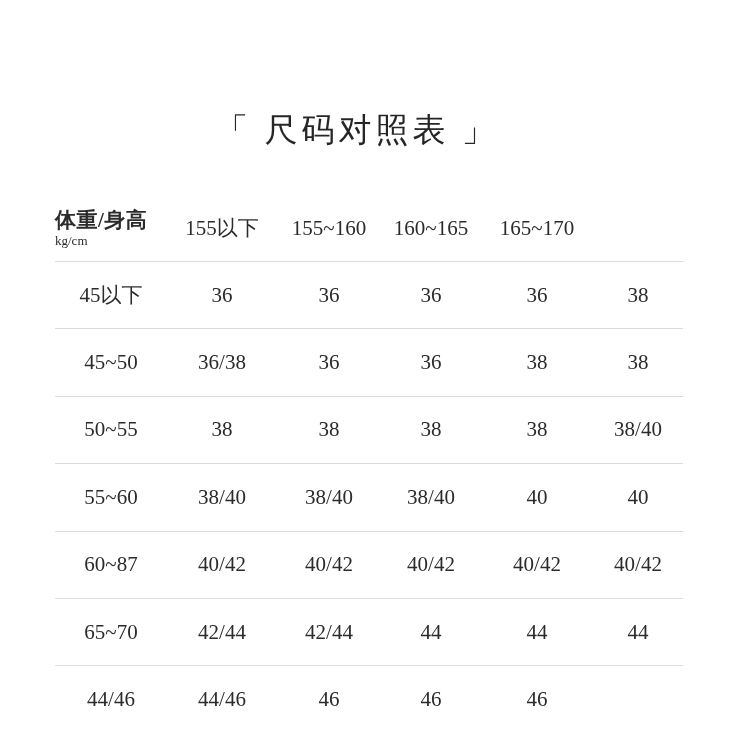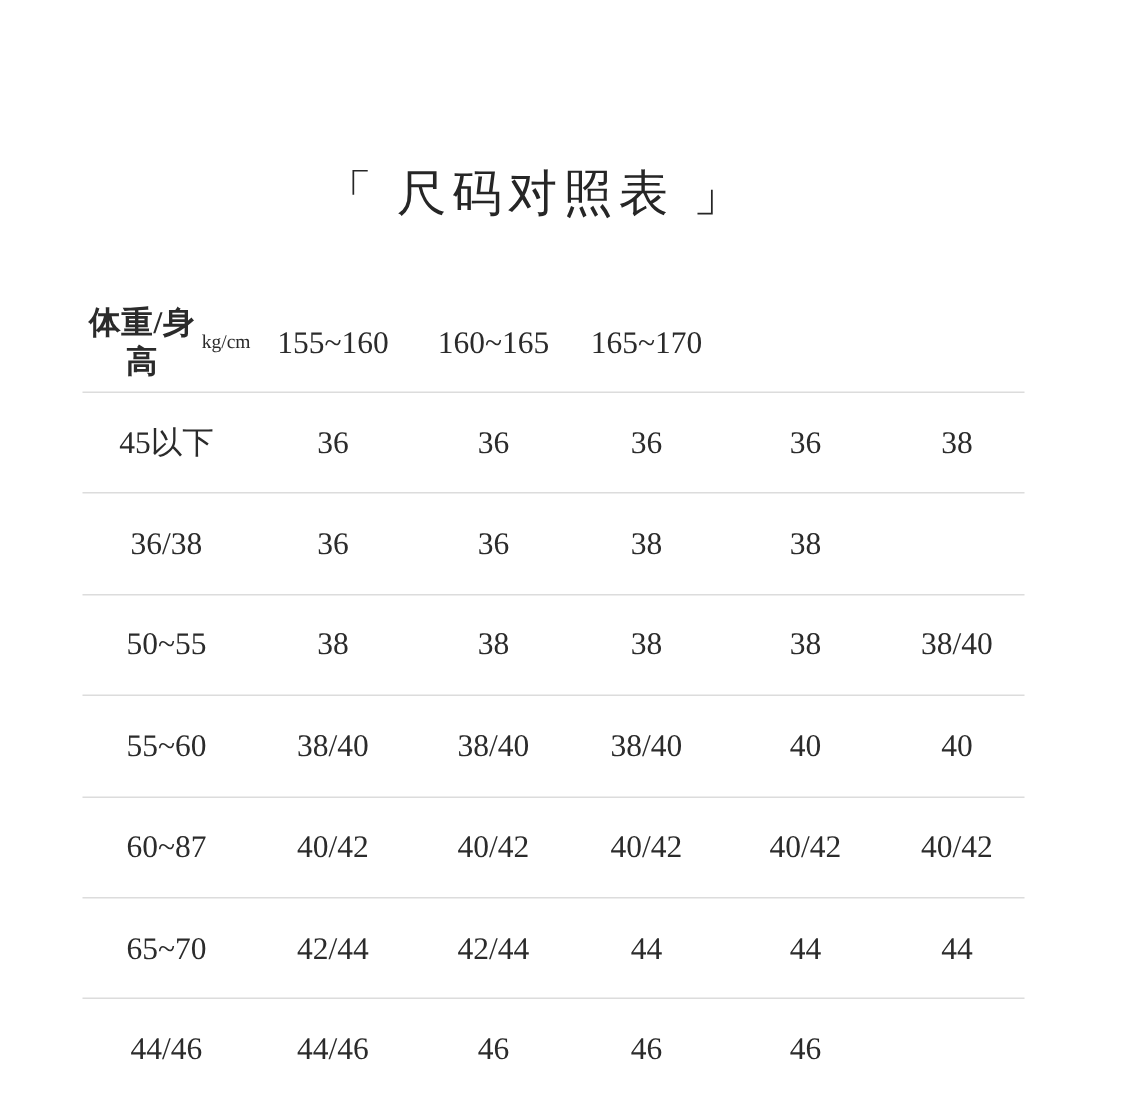--- a/index.html
+++ b/index.html
@@ -56,22 +56,22 @@
     border-bottom: 1px solid #dcdcdc;
   }
   .cell {
     text-align: center;
   }
   .hcell {
     font-size: 21px;
   }
   .hstack {
     display: flex;
-    flex-direction: row;
-    align-items: center;
+    flex-direction: column;
+    align-items: flex-start;
     line-height: 1.25;
   }
   .hmain {
     font-size: 21px;
     font-weight: 700;
     letter-spacing: 0.5px;
   }
   .hsub {
     font-size: 13px;
     line-height: 16px;
@@ -86,35 +86,37 @@
 
   <div class="size-table">
 
     <div class="trow header-row">
       <div class="cell hcell">
         <div class="hstack">
           <span class="hmain">体重/身高</span>
           <span class="hsub">kg/cm</span>
         </div>
       </div>
+      <div class="cell hcell">155以下</div>
       <div class="cell hcell">155~160</div>
       <div class="cell hcell">160~165</div>
       <div class="cell hcell">165~170</div>
     </div>
 
     <div id="rows-container">
         <div class="trow data-row">
           <div class="cell">45以下</div>
           <div class="cell">36</div>
           <div class="cell">36</div>
           <div class="cell">36</div>
           <div class="cell">36</div>
           <div class="cell">38</div>
         </div>
         <div class="trow data-row">
+          <div class="cell">45~50</div>
           <div class="cell">36/38</div>
           <div class="cell">36</div>
           <div class="cell">36</div>
           <div class="cell">38</div>
           <div class="cell">38</div>
         </div>
         <div class="trow data-row">
           <div class="cell">50~55</div>
           <div class="cell">38</div>
           <div class="cell">38</div>

